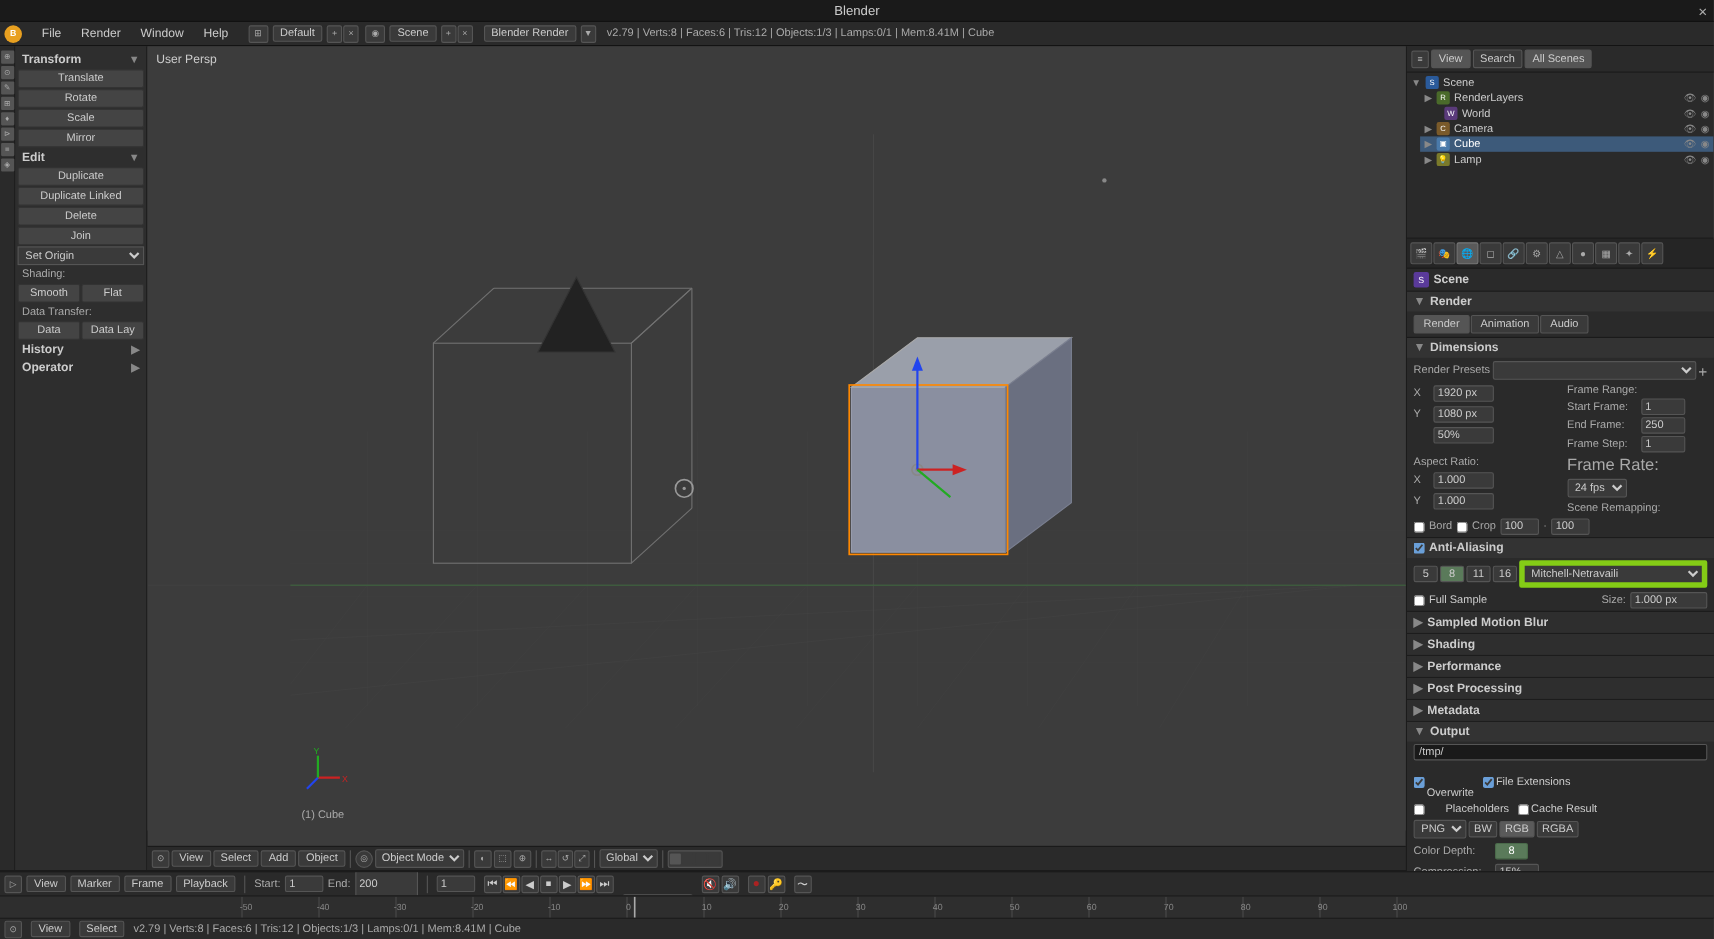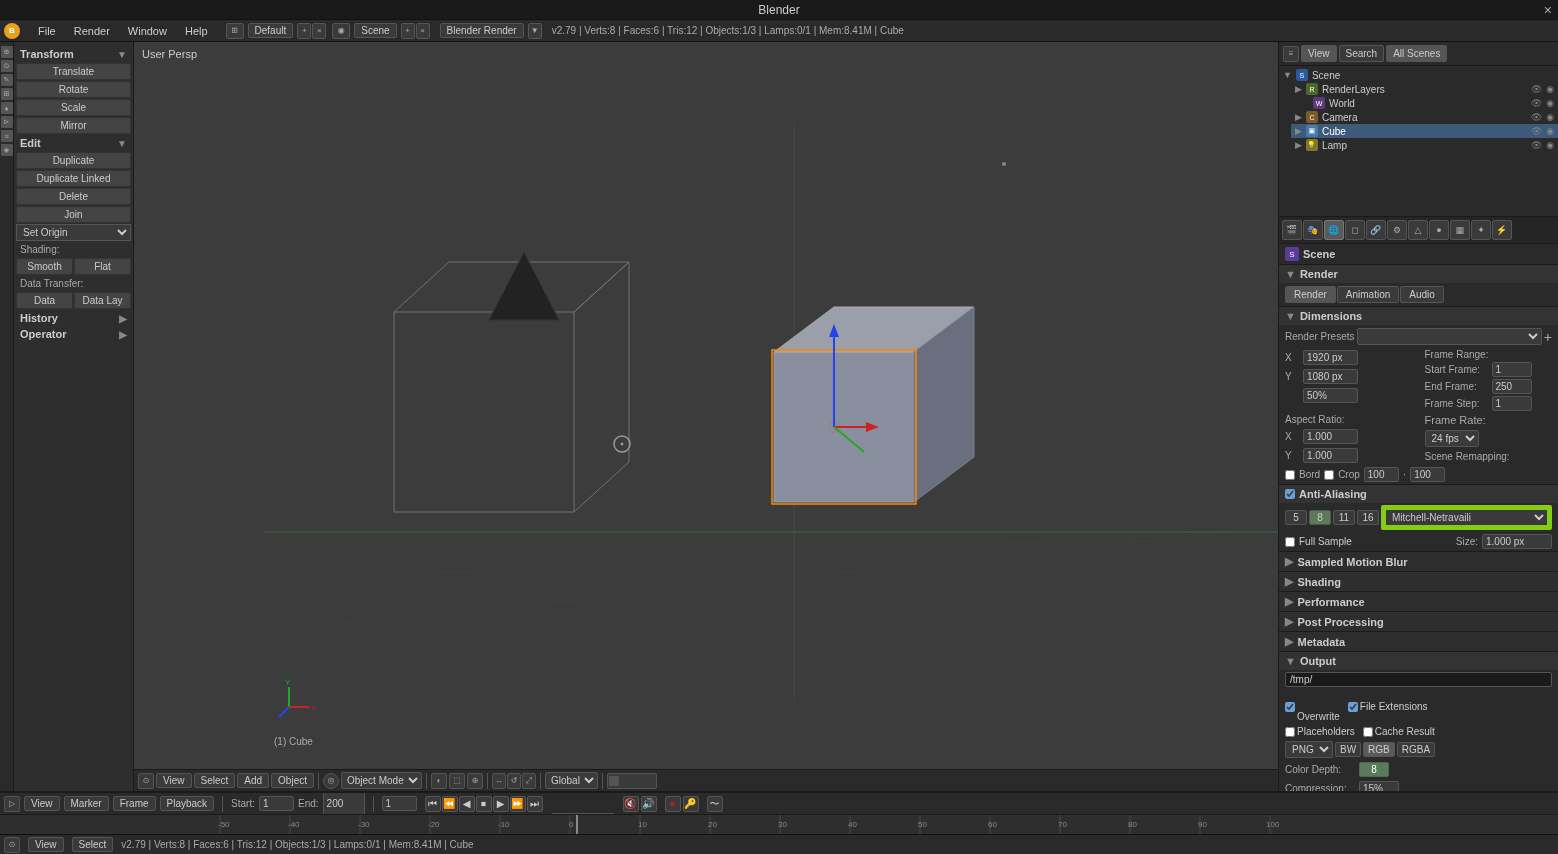--- a/index.html
+++ b/index.html
@@ -972,21 +972,21 @@
               <div class="aspect-row">
                 <span class="asp-label">X</span>
                 <input type="text" class="asp-field" value="1.000" style="">
               </div>
               <div class="aspect-row">
                 <span class="asp-label">Y</span>
                 <input type="text" class="asp-field" value="1.000" style="">
               </div>
             </div>
             <div class="col-half">
-              <div style="padding:2px 6px;color:#aaa;font-size:11px;">Frame Rate:</div>
+              <div style="padding:2px 6px;color:#aaa;font-size:15px;">Frame Rate:</div>
               <div style="padding:2px 6px;">
                 <select class="fps-select">
                   <option>24 fps</option>
                 </select>
               </div>
               <div style="padding:2px 6px;color:#aaa;font-size:10px;">Scene Remapping:</div>
             </div>
           </div>
 
           <div class="crop-row">
@@ -1075,21 +1075,21 @@
               <input type="checkbox" class="small-checkbox" checked="" style="">
               <span style="color:#ccc;font-size:10px;margin-top:20px;">Overwrite</span>
             </div>
             <div style="display:flex;align-items:center;gap:2px;">
               <input type="checkbox" class="small-checkbox" checked="" style="">
               <span style="color:#ccc;font-size:10px;">File Extensions</span>
             </div>
           </div>
 
           <div style="display:flex;gap:8px;padding:2px 6px;">
-            <div style="display:flex;align-items:center;gap:2px;">
+            <div style="display:flex;align-items:center;gap:19px;">
               <input type="checkbox" class="small-checkbox" style="">
               <span style="color:#ccc;font-size:10px;">Placeholders</span>
             </div>
             <div style="display:flex;align-items:center;gap:2px;">
               <input type="checkbox" class="small-checkbox" style="">
               <span style="color:#ccc;font-size:10px;">Cache Result</span>
             </div>
           </div>
 
           <div class="format-row">
@@ -1123,21 +1123,21 @@
       <div class="vp-btn">View</div>
       <div class="vp-btn">Marker</div>
       <div class="vp-btn">Frame</div>
       <div class="vp-btn">Playback</div>
 
       <div style="width:1px;height:16px;background:#555;margin:0 4px;"></div>
 
       <span style="color:#aaa;font-size:10px;">Start:</span>
       <input type="text" style="width: 35px; background: rgb(58, 58, 58); border: 1px solid rgb(85, 85, 85); color: rgb(204, 204, 204); font-size: 10px; padding: 1px 3px; border-radius: 2px;" value="1">
       <span style="color:#aaa;font-size:10px;">End:</span>
-      <input type="text" style="width: 42px; background: rgb(58, 58, 58); border: 1px solid rgb(85, 85, 85); color: rgb(204, 204, 204); font-size: 10px; padding: 7px 3px; border-radius: 2px;" value="200">
+      <input type="text" style="width: 57px; background: rgb(58, 58, 58); border: 1px solid rgb(85, 85, 85); color: rgb(204, 204, 204); font-size: 10px; padding: 7px 3px; border-radius: 2px;" value="200">
 
       <div style="width:1px;height:16px;background:#555;margin:0 4px;"></div>
 
       <input type="text" style="width: 35px; background: rgb(58, 58, 58); border: 1px solid rgb(85, 85, 85); color: rgb(204, 204, 204); font-size: 10px; padding: 1px 3px; border-radius: 2px;" value="1">
 
       <div style="display:flex;gap:1px;margin:0 4px;">
         <div style="width:16px;height:16px;background:#3a3a3a;border:1px solid #555;border-radius:2px;display:flex;align-items:center;justify-content:center;font-size:10px;color:#ccc;cursor:pointer;">⏮</div>
         <div style="width:16px;height:16px;background:#3a3a3a;border:1px solid #555;border-radius:2px;display:flex;align-items:center;justify-content:center;font-size:10px;color:#ccc;cursor:pointer;">⏪</div>
         <div style="width:16px;height:16px;background:#3a3a3a;border:1px solid #555;border-radius:2px;display:flex;align-items:center;justify-content:center;font-size:10px;color:#ccc;cursor:pointer;">◀</div>
         <div style="width:16px;height:16px;background:#3a3a3a;border:1px solid #555;border-radius:2px;display:flex;align-items:center;justify-content:center;font-size:10px;color:#ccc;cursor:pointer;">⏹</div>

